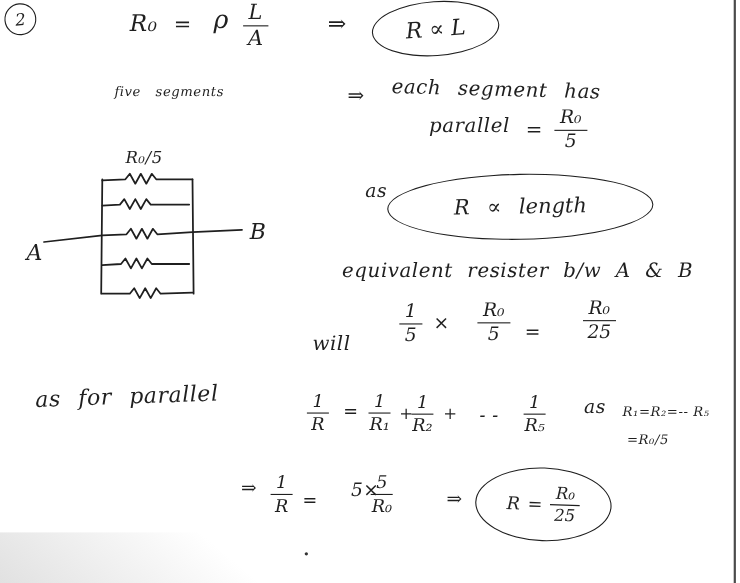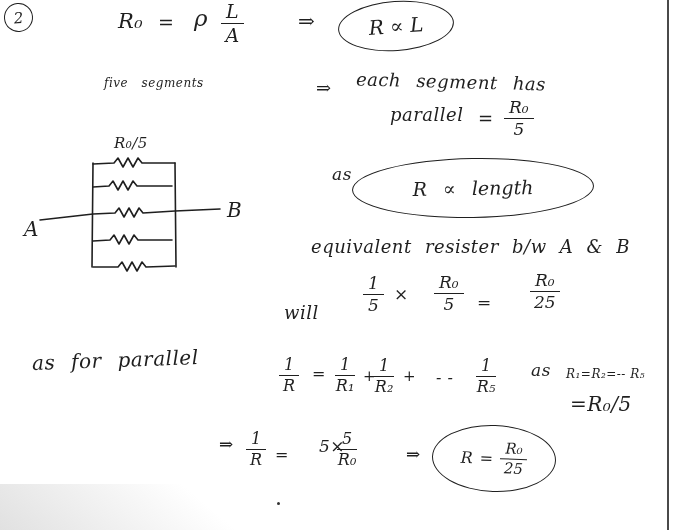--- a/index.html
+++ b/index.html
@@ -123,21 +123,21 @@
     <span class="den">R₂</span>
   </span>
   <span class="hw" style="left:403px;top:369px;font-size:15px;">+</span>
   <span class="hw" style="left:436px;top:370px;font-size:16px;">- -</span>
   <span class="frac" style="left:476px;top:358px;font-size:16px;">
     <span class="num">1</span>
     <span class="den">R₅</span>
   </span>
   <span class="hw" style="left:531px;top:362px;font-size:17px;">as</span>
   <span class="hw" style="left:566px;top:368px;font-size:12px;">R₁=R₂=-- R₅</span>
-  <span class="hw" style="left:570px;top:394px;font-size:20px;">=R₀/5</span>
+  <span class="hw" style="left:570px;top:394px;font-size:12px;">=R₀/5</span>
 
   <span class="hw" style="left:219px;top:436px;font-size:17px;">⇒</span>
   <span class="frac" style="left:246px;top:431px;font-size:16px;">
     <span class="num">1</span>
     <span class="den">R</span>
   </span>
   <span class="hw" style="left:275px;top:447px;font-size:16px;">=</span>
   <span class="hw" style="left:319px;top:438px;font-size:17px;">5×</span>
   <span class="frac" style="left:337px;top:431px;font-size:16px;">
     <span class="num">5</span>

